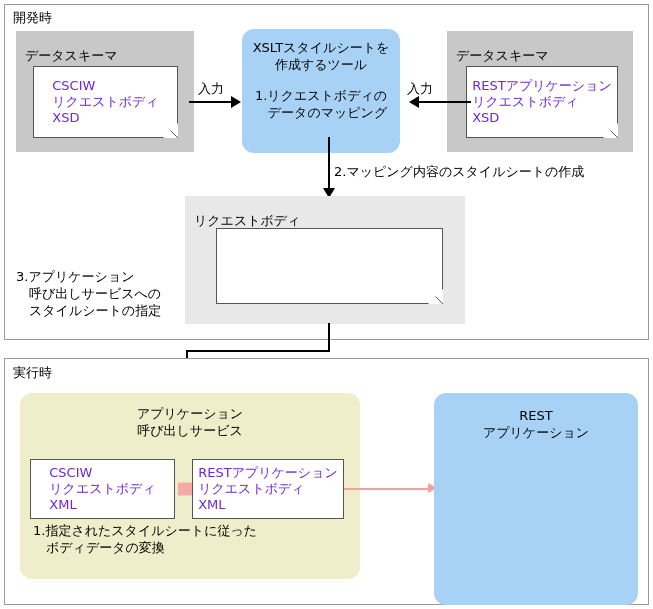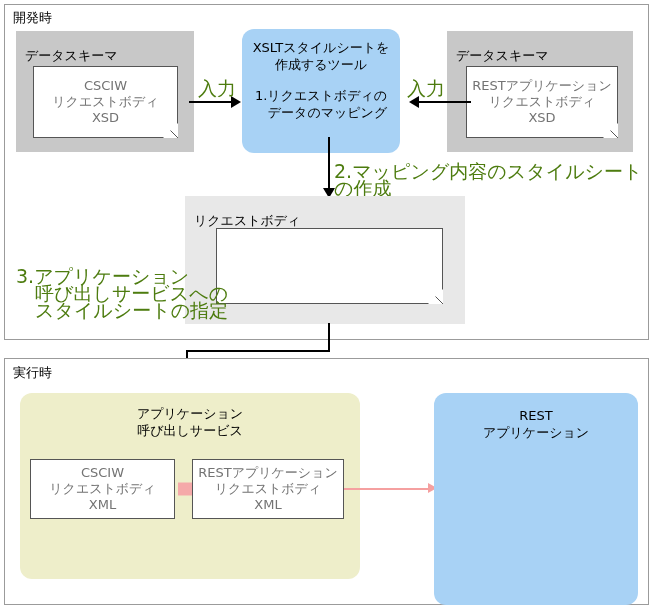--- a/index.html
+++ b/index.html
@@ -72,22 +72,22 @@
     border-left: 1px solid #555555;
     border-top: 1px solid #555555;
     transform: rotate(0deg);
     clip-path: polygon(100% 0, 0 100%, 100% 100%);
     background: linear-gradient(to bottom left, #ffffff 0 49.5%, #555555 49.5% 52%, #ffffff 52% 100%);
     border: none;
   }
   .doc-text {
     font-size: 13px;
     line-height: 16px;
-    text-align: center;
-    color: #737373;
+    text-align: left;
+    color: #6d28d9;
     white-space: pre-line;
     padding: 0 4px;
   }
 
   
   .round-box {
     position: absolute;
     border-radius: 12px;
     box-sizing: border-box;
   }
@@ -104,23 +104,23 @@
     font-size: 13px;
     line-height: 17px;
     text-align: center;
     color: #000;
     white-space: pre-line;
   }
 
   
   .caption {
     position: absolute;
-    font-size: 19px;
+    font-size: 13px;
     line-height: 17px;
-    color: #4d7c0f;
+    color: #000000;
     white-space: pre-line;
   }
 
   
   .ln-h {
     position: absolute;
     height: 0;
     border-top: 2px solid #000000;
   }
   .ln-v {
@@ -231,20 +231,22 @@
   <div class="ln-h" style="left:186px; top:350px; width:144px;"></div>
   <div class="ln-v" style="left:186px; top:350px; height:38px;"></div>
   <div class="arrow-d" style="left:181px; top:386px;"></div>
 
   <div class="phase-frame" style="left:4px; top:358px; width:645px; height:247px;"></div>
   <div class="phase-title" style="left:13px; top:366px;">実行時</div>
 
   <div class="round-box yellow" style="left:20px; top:393px; width:340px; height:186px;">
     <span class="rb-text" style="top:12px;">アプリケーション
 呼び出しサービス</span>
+    <span class="rb-text" style="top:129px; text-align:left; padding-left:13px;">1.指定されたスタイルシートに従った
+　ボディデータの変換</span>
   </div>
 
   <div class="doc" style="left:30px; top:459px; width:145px; height:60px;">
     <span class="doc-text">CSCIW
 リクエストボディ
 XML</span>
   </div>
 
   <div class="block-arrow-pink" style="left:178px; top:474px; width:36px; height:30px;"></div>
 

